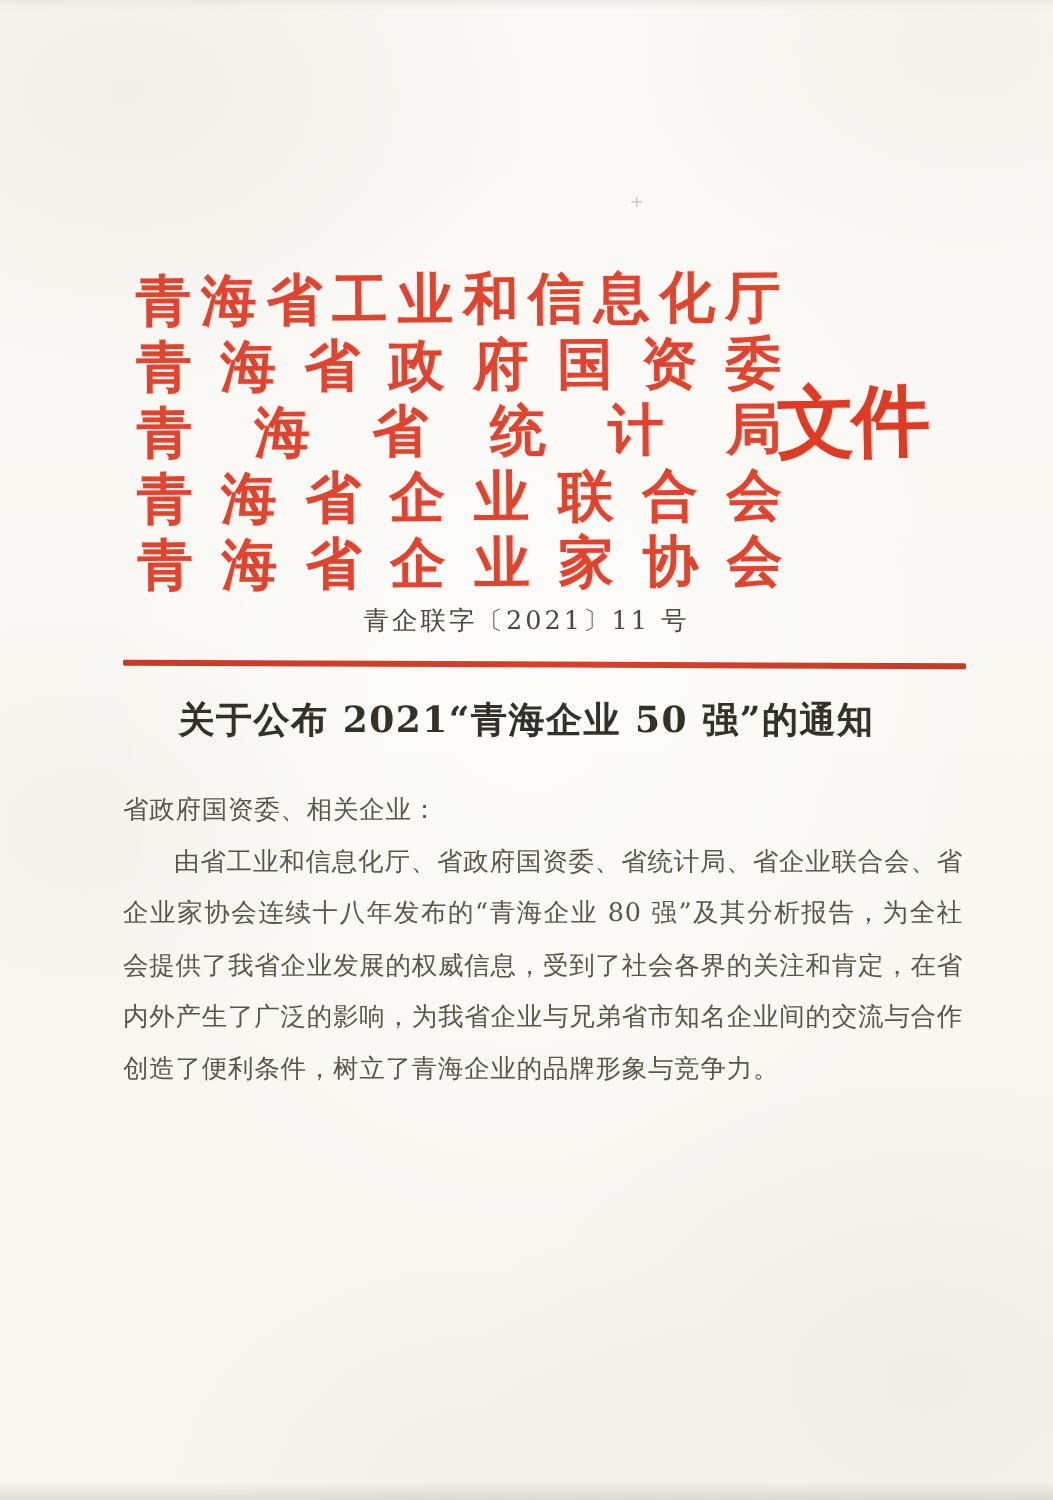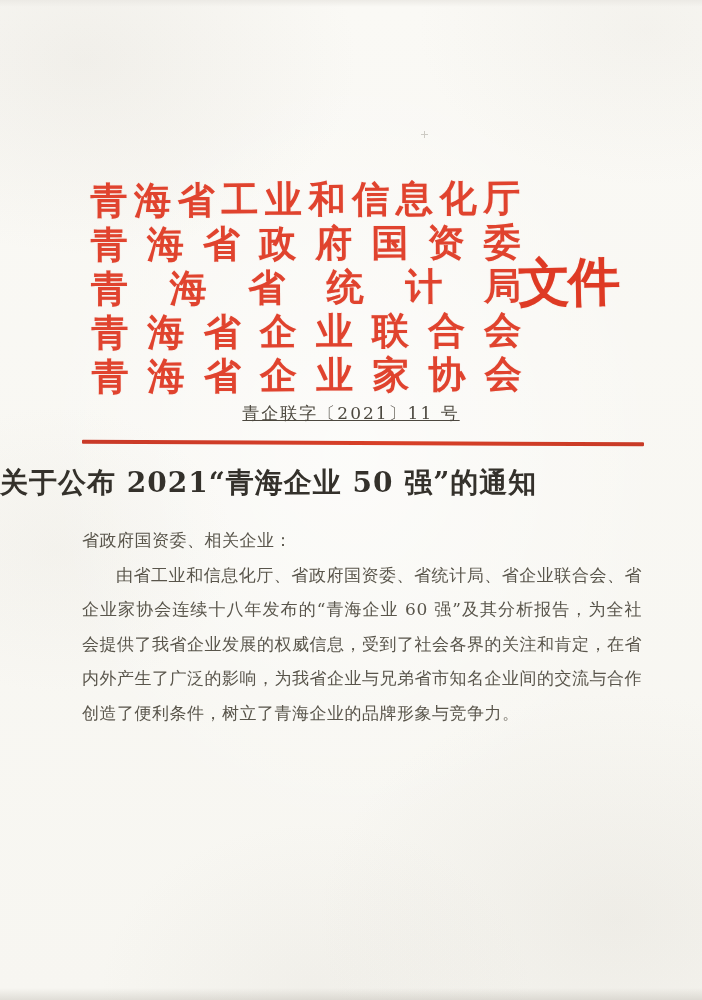--- a/index.html
+++ b/index.html
@@ -50,33 +50,33 @@
     text-shadow: 0 0 1px rgba(222,58,36,0.4);
     transform: rotate(-1.2deg);
   }
 
   
   .doc-number {
     position: absolute; left: 0; top: 402px; width: 100%;
     text-align: center;
     font-size: 17px; letter-spacing: 2px;
     color: #4c483f;
-    text-decoration: underline;
   }
   .red-rule {
     position: absolute; left: 82px; top: 441px;
     width: 562px; height: 4px;
     background: linear-gradient(90deg, #c93a28, #d84028 55%, #c83a26);
     transform: rotate(0.25deg);
     border-radius: 1px;
   }
   .doc-title {
     position: absolute; left: 0; top: 464px; width: 100%;
     margin: 0;
-    font-size: 28px; font-weight: bold; letter-spacing: 1px;
+    text-align: center;
+    font-size: 24px; font-weight: bold; letter-spacing: 1px;
     color: #34312b;
   }
 
   
   .doc-body {
     position: absolute; left: 82px; top: 523px; width: 560px;
     font-size: 17px; line-height: 34.5px;
     letter-spacing: 0.5px;
     text-align: justify;
     color: #59554b;
@@ -156,21 +156,21 @@
   <div class="doc-type">文件</div>
 
   <div class="doc-number">青企联字〔2021〕11 号</div>
 
   <div class="red-rule"></div>
 
   <h1 class="doc-title">关于公布 2021“青海企业 50 强”的通知</h1>
 
   <div class="doc-body">
     <p class="salutation">省政府国资委、相关企业：</p>
-    <p class="para">由省工业和信息化厅、省政府国资委、省统计局、省企业联合会、省企业家协会连续十八年发布的“青海企业 60 强”及其分析报告，为全社会提供了我省企业发展的权威信息，受到了社会各界的关注和肯定，在省内外产生了广泛的影响，为我省企业与兄弟省市知名企业间的交流与合作创造了便利条件，树立了青海企业的品牌形象与竞争力。</p>
+    <p class="para">由省工业和信息化厅、省政府国资委、省统计局、省企业联合会、省企业家协会连续十八年发布的“青海企业 80 强”及其分析报告，为全社会提供了我省企业发展的权威信息，受到了社会各界的关注和肯定，在省内外产生了广泛的影响，为我省企业与兄弟省市知名企业间的交流与合作创造了便利条件，树立了青海企业的品牌形象与竞争力。</p>
   </div>
 
   <div class="scan-mark">
     <span class="h"></span>
     <span class="v"></span>
   </div>
 
   <div class="edge-bottom"></div>
 
 </div>

